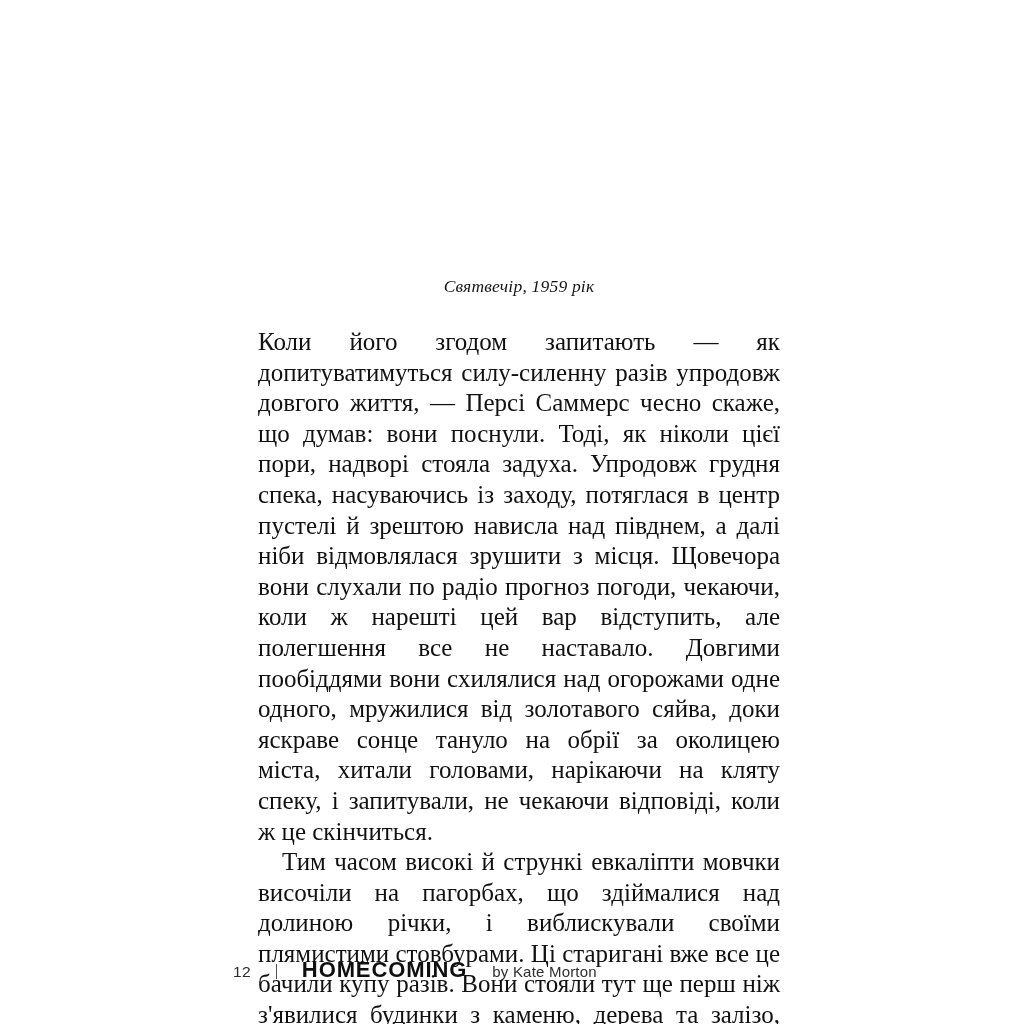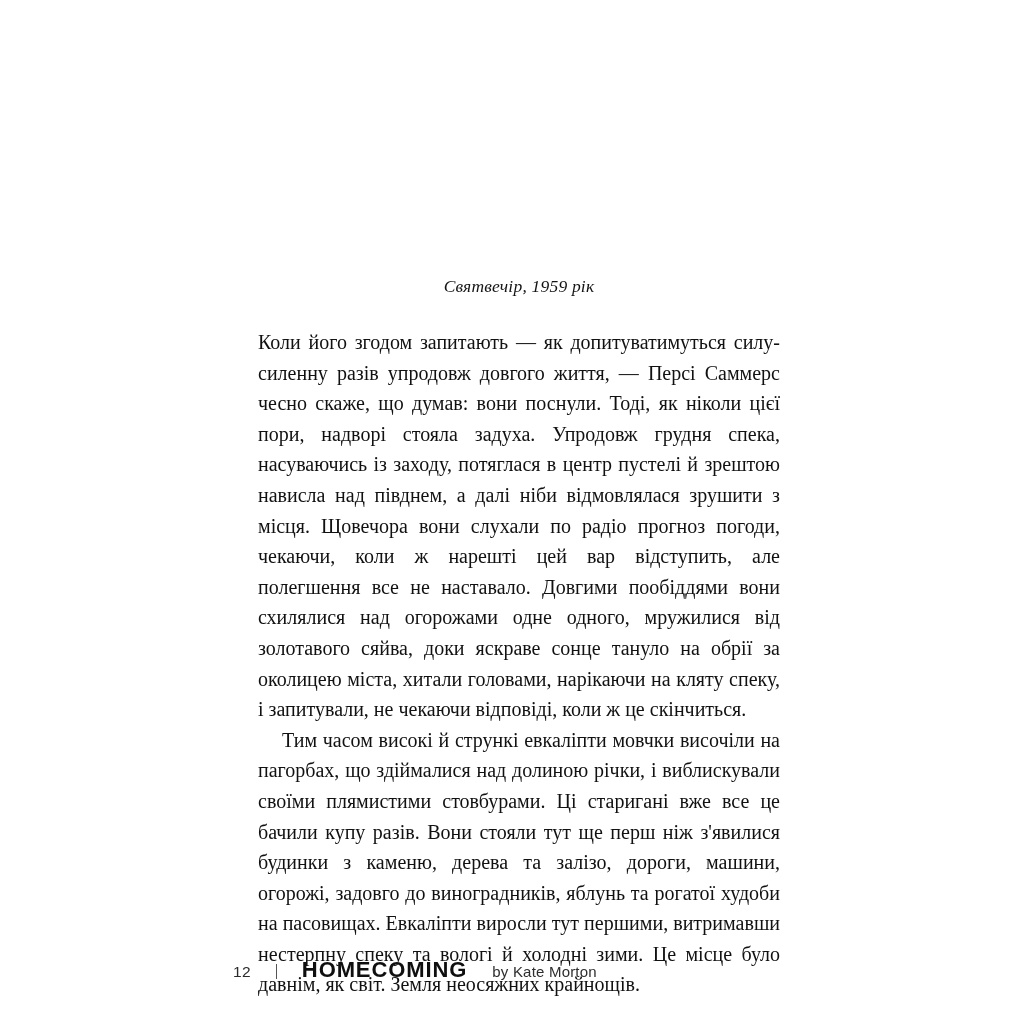--- a/index.html
+++ b/index.html
@@ -29,21 +29,21 @@
   .epigraph {
     font-style: italic;
     font-size: 17.5px;
     text-align: center;
     letter-spacing: 0.2px;
     margin: 0 0 30px 0;
     color: #141414;
   }
   .body-text p {
     margin: 0;
-    font-size: 20px;
+    font-size: 25px;
     line-height: 30.6px;
     text-align: justify;
     text-justify: inter-word;
     color: #111111;
     hyphens: manual;
   }
   .body-text p.indent {
     text-indent: 24px;
   }
   .footer {

